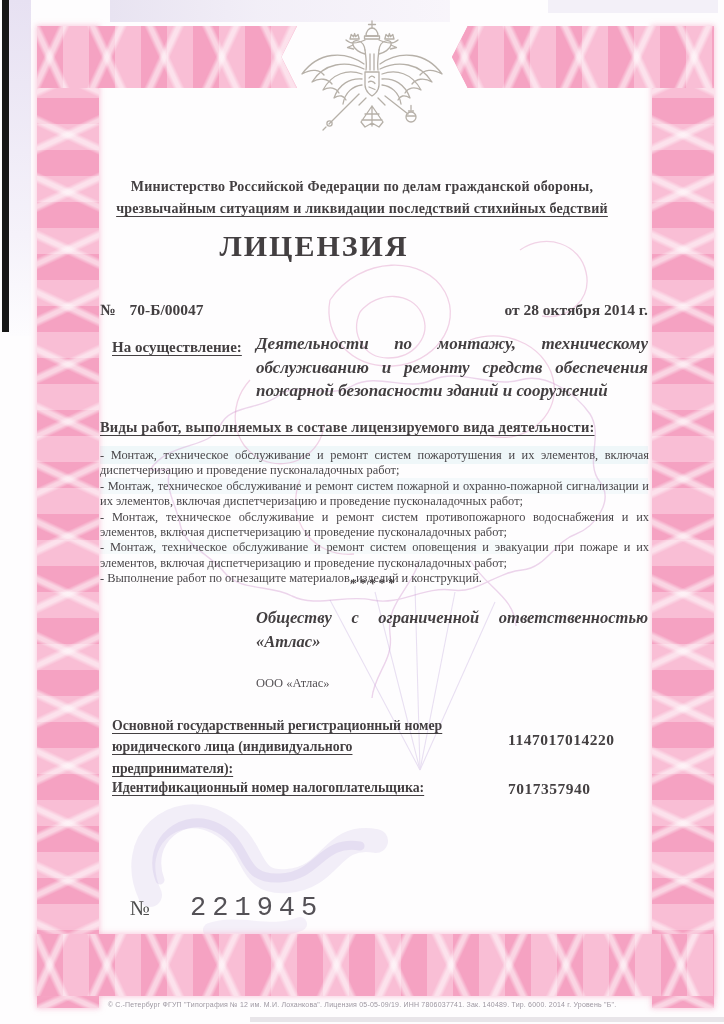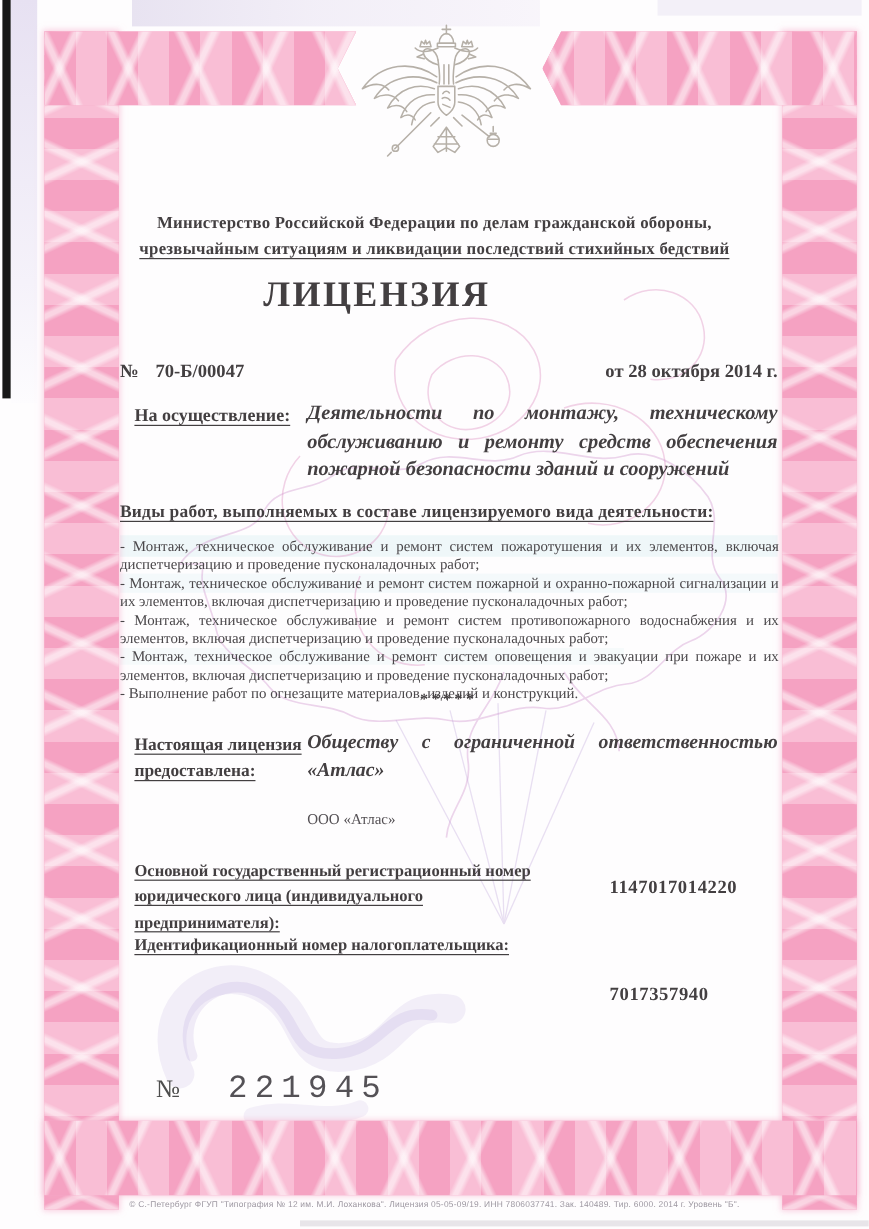--- a/index.html
+++ b/index.html
@@ -58,21 +58,21 @@
   .works-list p{margin:0;}
   .stars{top:575px;left:100px;width:548px;text-align:center;font-size:13px;letter-spacing:3px;font-weight:bold;}
   .grantee-label{top:611px;left:112px;font-size:14.5px;line-height:1.5;}
   .grantee-label span{display:inline-block;}
   .grantee-name{top:606px;left:256px;width:392px;font-size:16.5px;font-weight:bold;font-style:italic;
                 line-height:24px;text-align:justify;}
   .grantee-short{top:666px;left:256px;font-size:12.5px;color:#545054;margin-top:10px;}
   .ogrn-label{top:715px;left:112px;width:352px;font-size:13.8px;line-height:1.55;}
   .ogrn-value{top:731px;left:508px;font-size:15.5px;letter-spacing:.5px;}
   .inn-label{top:780px;left:112px;font-size:13.8px;}
-  .inn-value{top:780px;left:508px;font-size:15.5px;letter-spacing:.5px;margin-top:40px;}
+  .inn-value{top:780px;left:508px;font-size:15.5px;letter-spacing:.5px;}
   .serial{top:893px;left:130px;display:flex;align-items:baseline;color:#4d4d4d;}
   .serial .no{font-size:21px;margin-right:40px;}
   .serial .digits{font-family:"Liberation Mono","DejaVu Sans Mono",monospace;font-size:27px;
                   letter-spacing:6px;color:#545156;}
   .imprint{top:1001px;left:62px;width:600px;text-align:center;font-size:7px;color:#9c96a0;
            font-family:"Liberation Sans","DejaVu Sans",sans-serif;letter-spacing:.2px;}
 
   .eagle{position:absolute;left:292px;top:18px;width:160px;height:145px;}
 </style>
 </head>
@@ -184,24 +184,20 @@
   <div class="t b u works-head">Виды работ, выполняемых в составе лицензируемого вида деятельности:</div>
   <div class="t works-list">
     <p>- Монтаж, техническое обслуживание и ремонт систем пожаротушения и их элементов, включая диспетчеризацию и проведение пусконаладочных работ;</p>
     <p>- Монтаж, техническое обслуживание и ремонт систем пожарной и охранно-пожарной сигнализации и их элементов, включая диспетчеризацию и проведение пусконаладочных работ;</p>
     <p>- Монтаж, техническое обслуживание и ремонт систем противопожарного водоснабжения и их элементов, включая диспетчеризацию и проведение пусконаладочных работ;</p>
     <p>- Монтаж, техническое обслуживание и ремонт систем оповещения и эвакуации при пожаре и их элементов, включая диспетчеризацию и проведение пусконаладочных работ;</p>
     <p>- Выполнение работ по огнезащите материалов, изделий и конструкций.</p>
   </div>
   <div class="t stars">*****</div>
 
-  <div class="t b grantee-label">
-    <span class="u">Настоящая лицензия</span><br>
-    <span class="u">предоставлена:</span>
-  </div>
   <div class="t grantee-name">Обществу с ограниченной ответственностью «Атлас»</div>
   <div class="t grantee-short">ООО «Атлас»</div>
 
   <div class="t b u ogrn-label">Основной государственный регистрационный номер юридического лица (индивидуального предпринимателя):</div>
   <div class="t b ogrn-value">1147017014220</div>
   <div class="t b u inn-label">Идентификационный номер налогоплательщика:</div>
   <div class="t b inn-value">7017357940</div>
 
   <div class="t serial">
     <span class="no">№</span>

